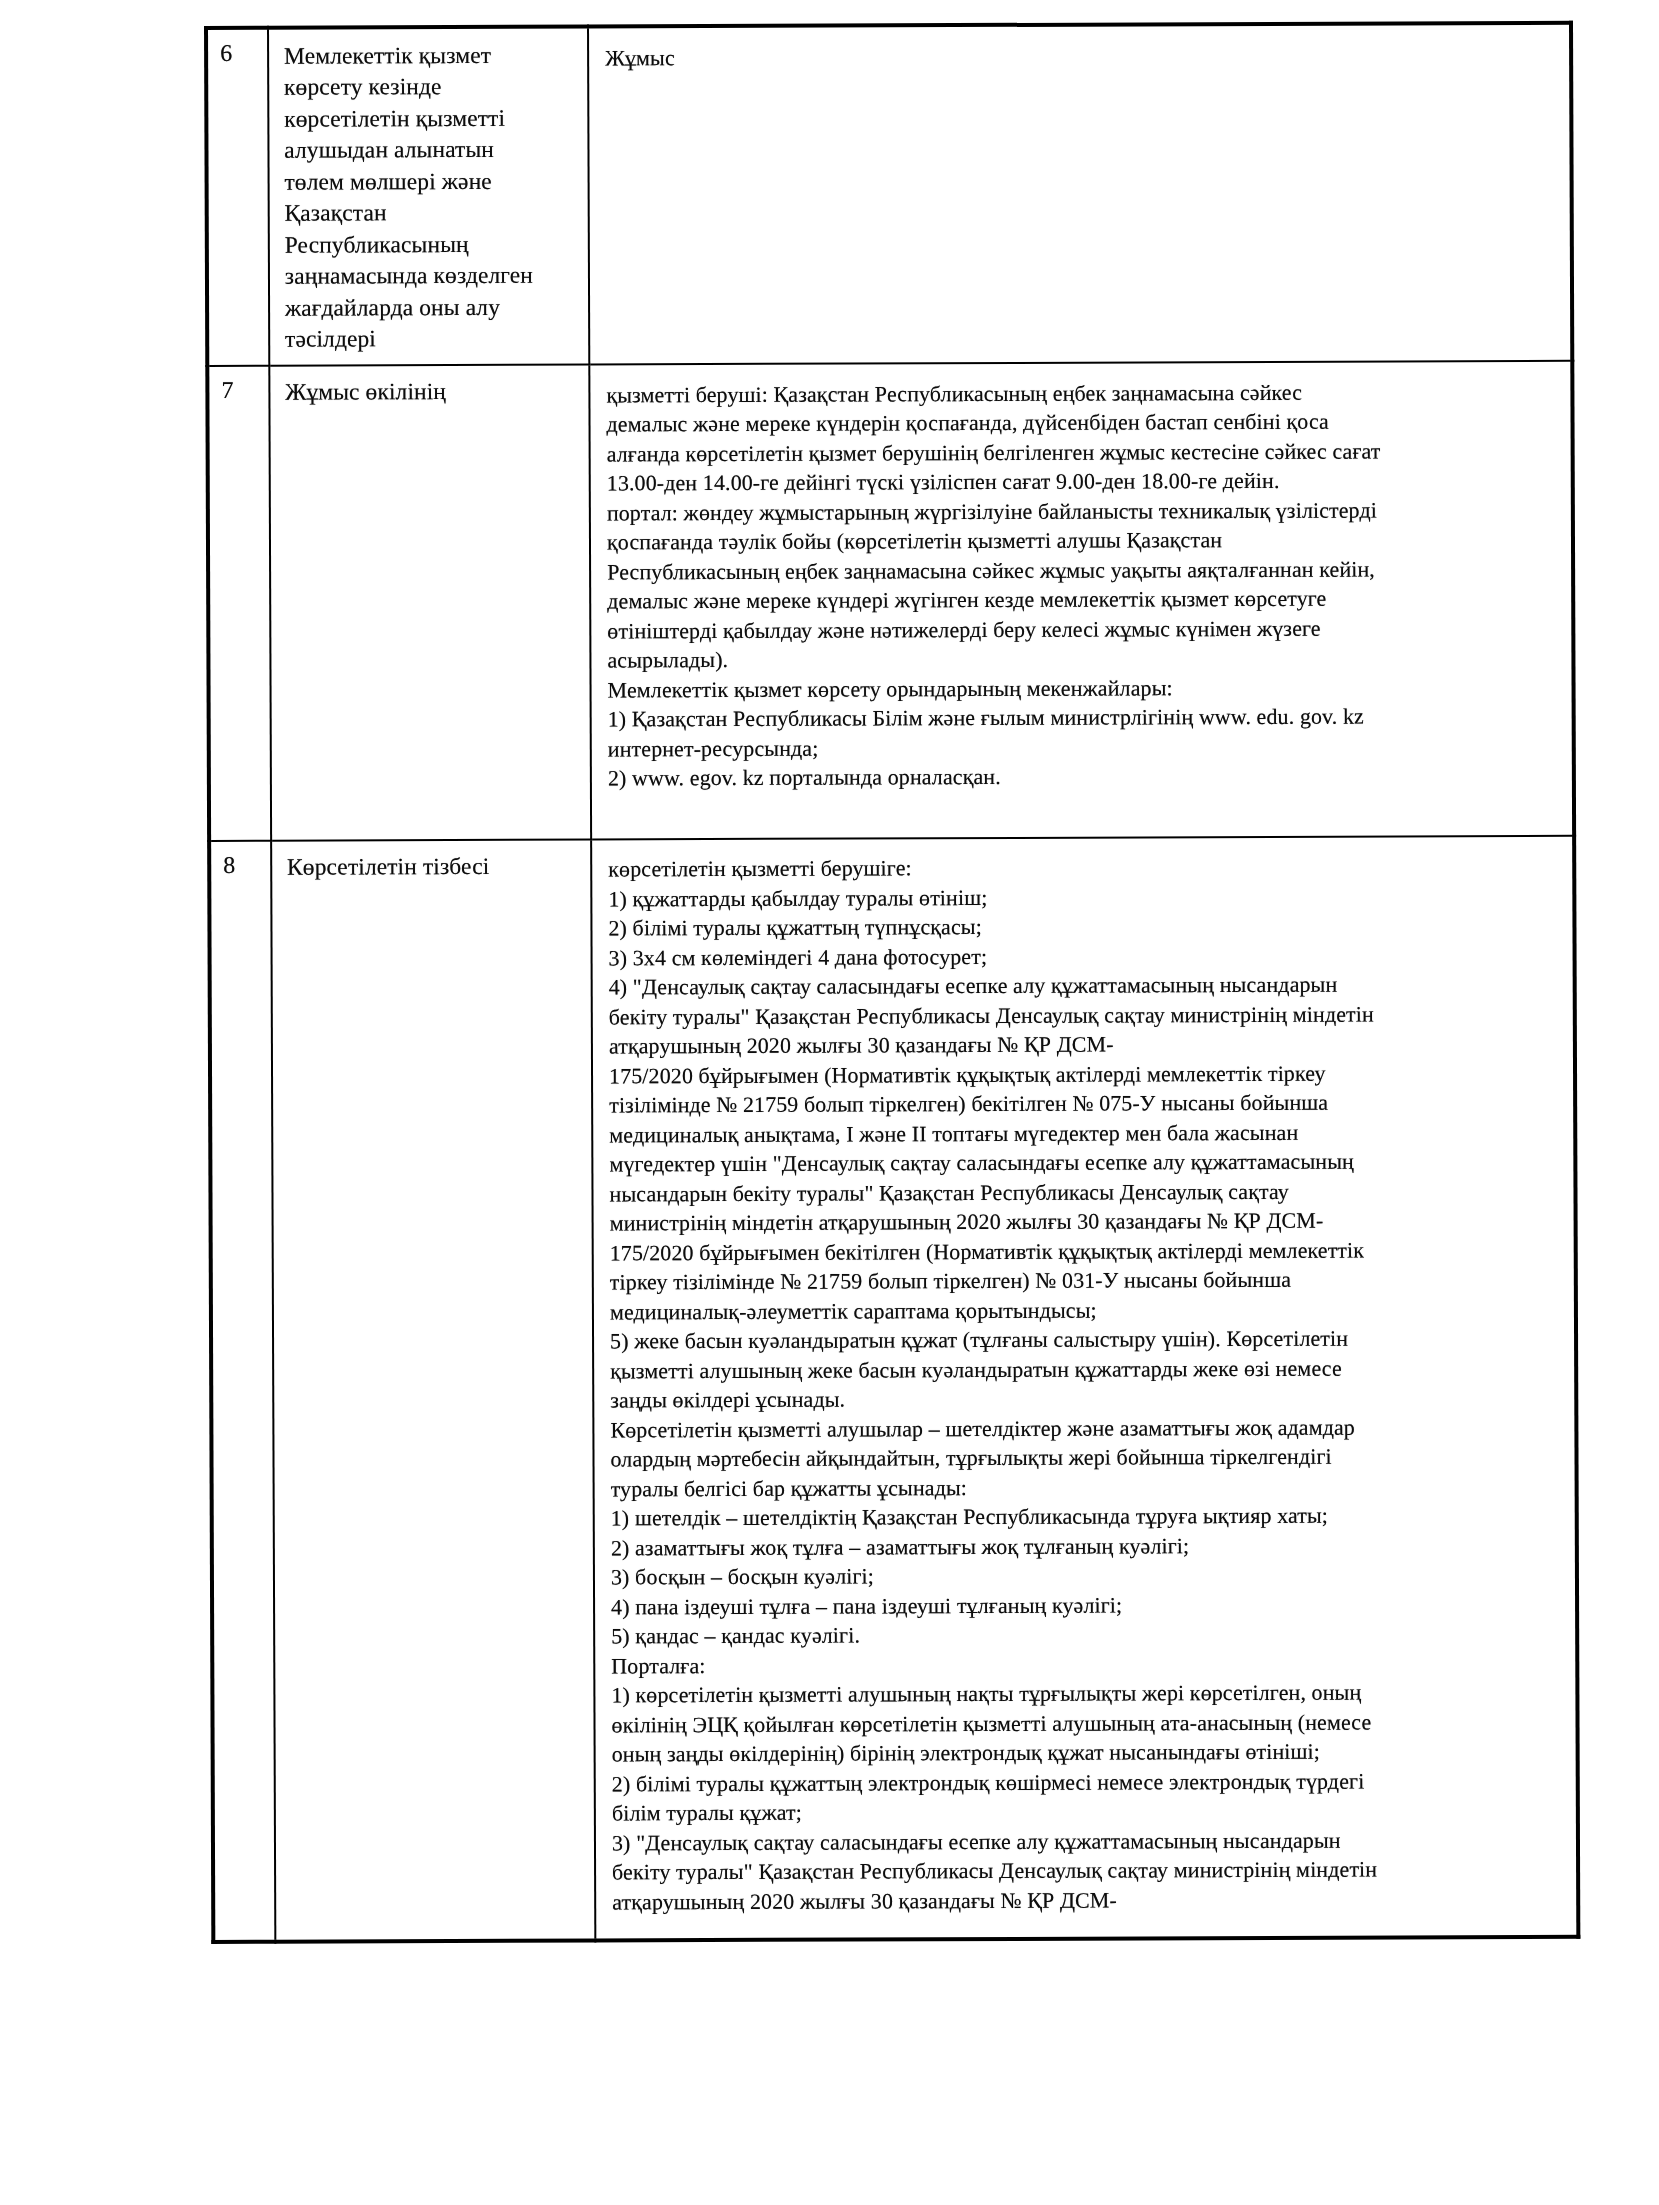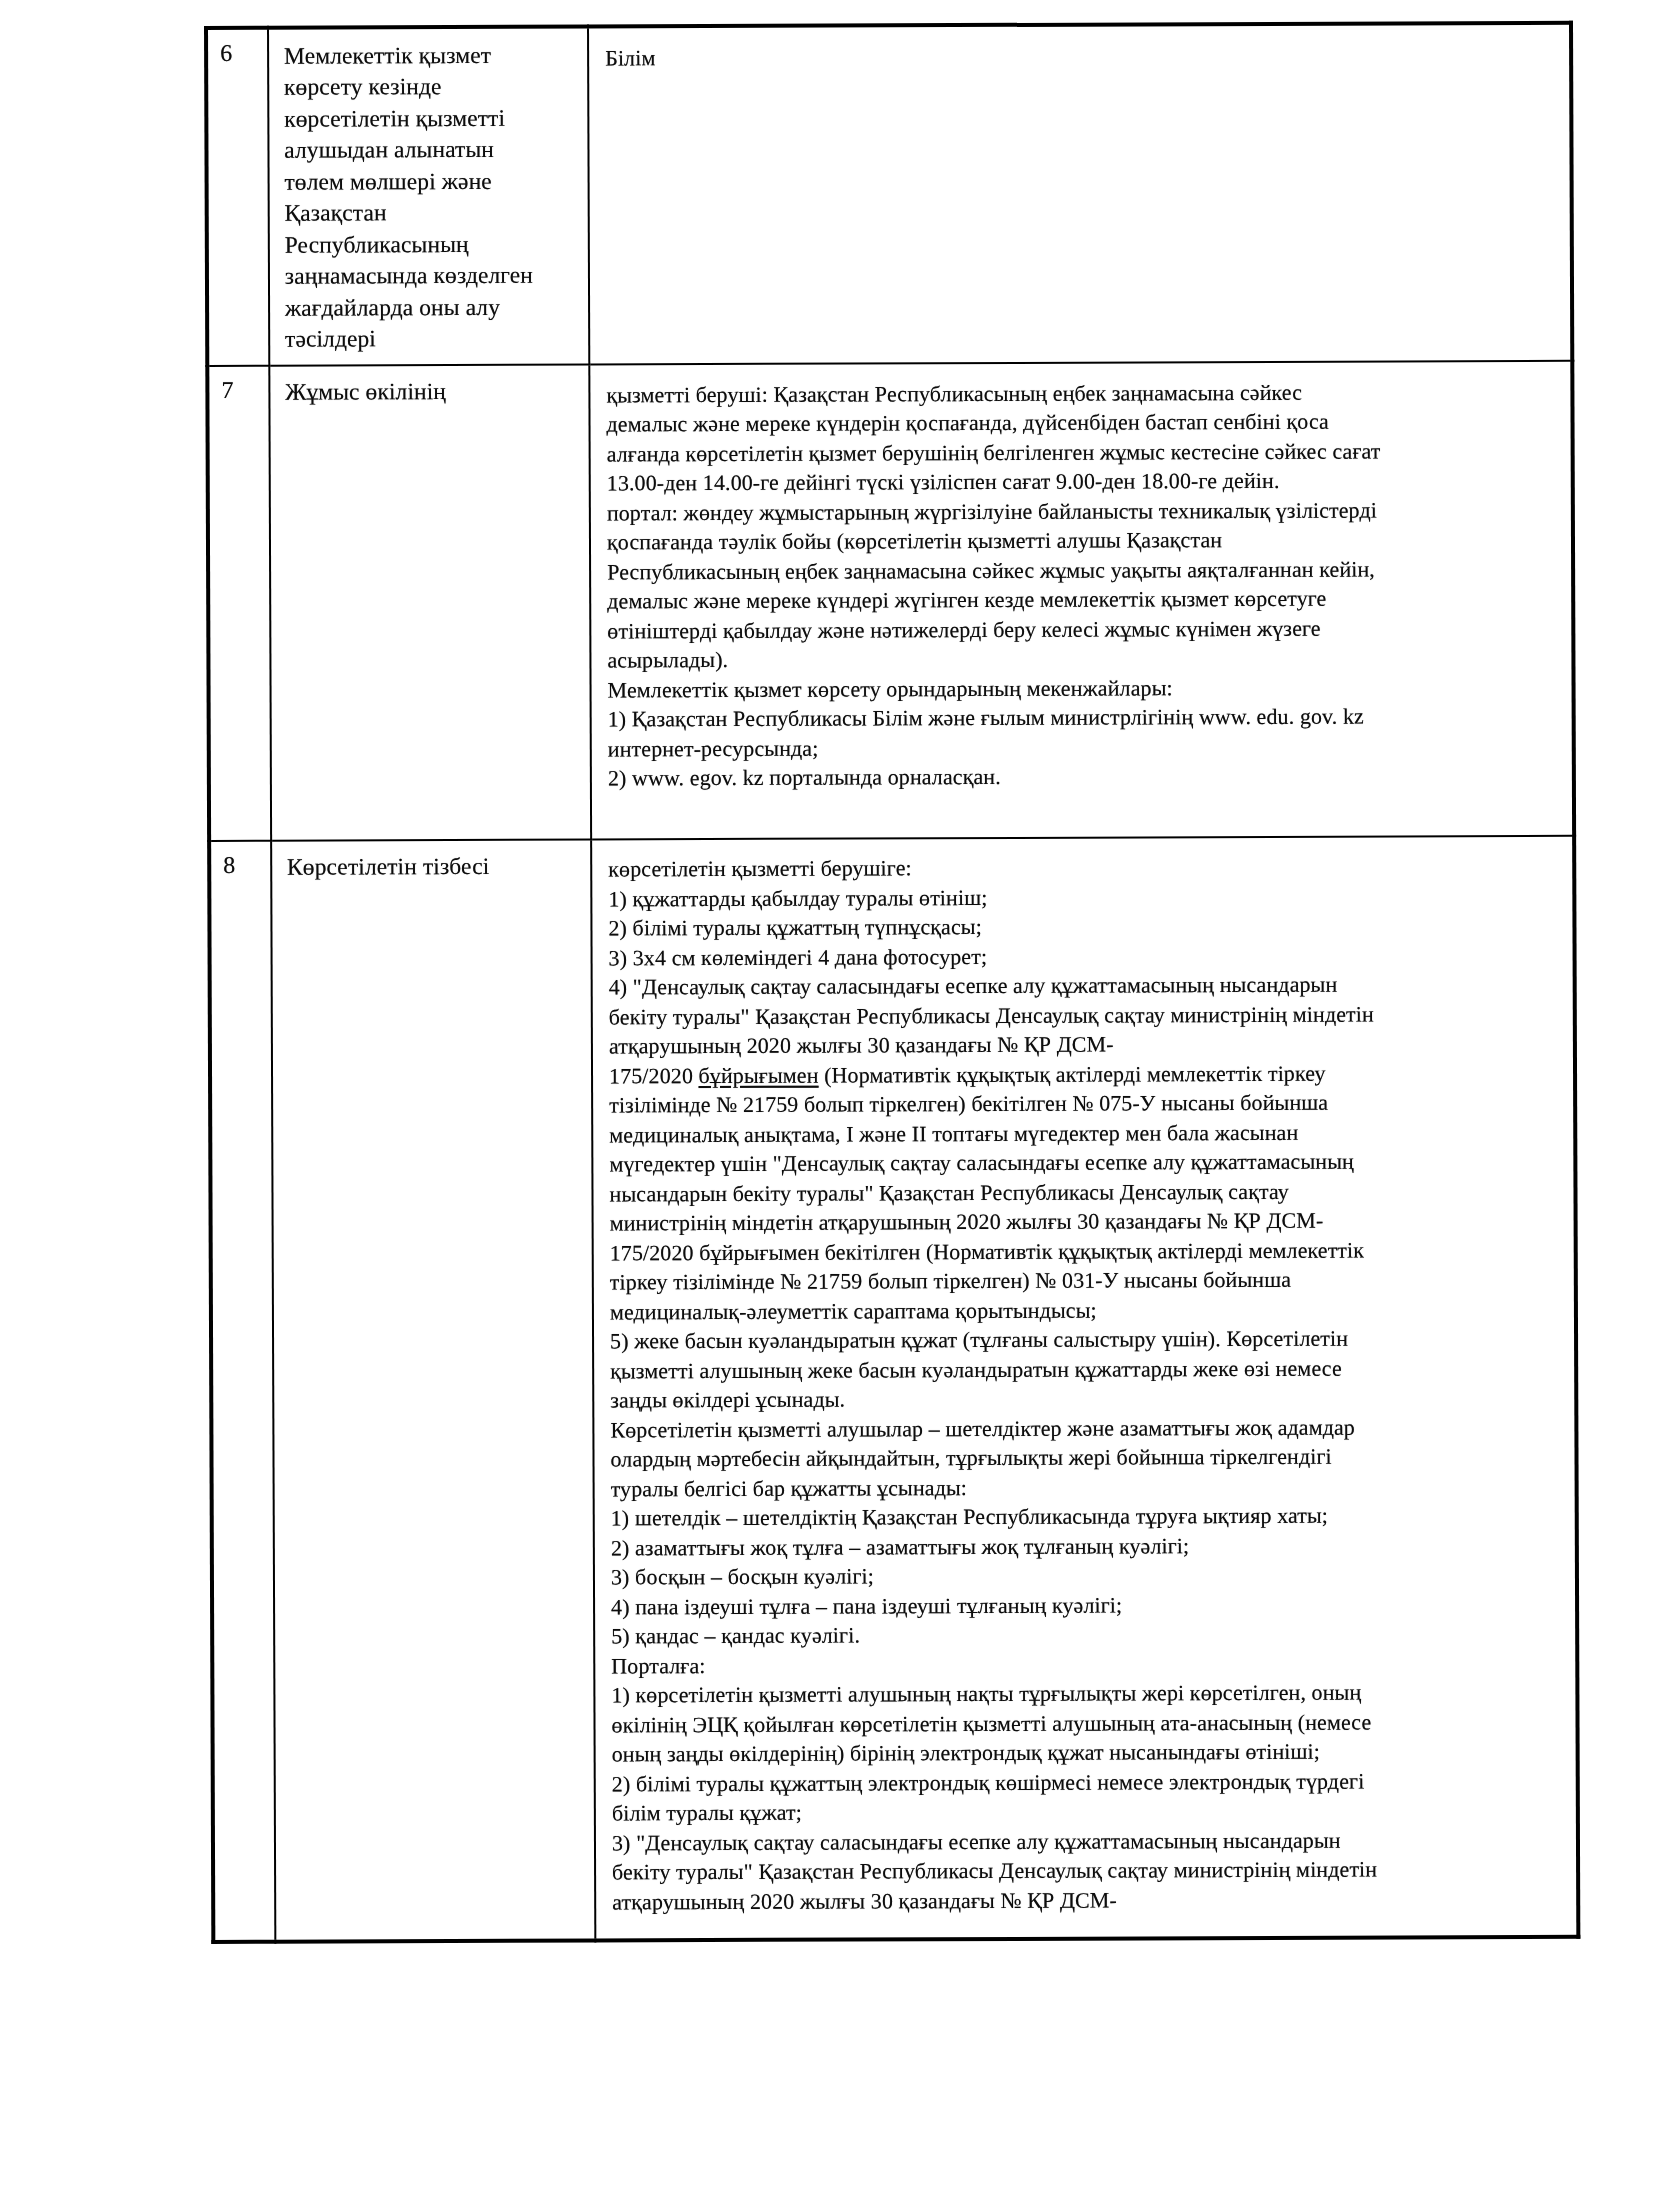--- a/index.html
+++ b/index.html
@@ -58,21 +58,20 @@
   .cell-text {
     white-space: pre-line;
     text-shadow: 0 0 0.7px rgba(0,0,0,0.55);
     letter-spacing: 0.1px;
   }
   .row-6 td { height: 320px; }
   .row-7 td { height: 458px; }
   .row-8 td { height: 1084px; }
 
   .u {
-    text-decoration: underline;
     text-decoration-thickness: 2px;
     text-underline-offset: 3.4px;
   }
 </style>
 </head>
 <body>
 
 <div class="page">
   <table class="doc-table">
     <colgroup>
@@ -91,21 +90,21 @@
 көрсетілетін қызметті
 алушыдан алынатын
 төлем мөлшері және
 Қазақстан
 Республикасының
 заңнамасында көзделген
 жағдайларда оны алу
 тәсілдері</span>
         </td>
         <td class="cell-content">
-          <span class="cell-text">Білім</span>
+          <span class="cell-text">Жұмыс</span>
         </td>
       </tr>
       <tr class="row-7">
         <td class="cell-num">
           <span class="cell-text">7</span>
         </td>
         <td class="cell-label">
           <span class="cell-text">Жұмыс өкілінің</span>
         </td>
         <td class="cell-content">

